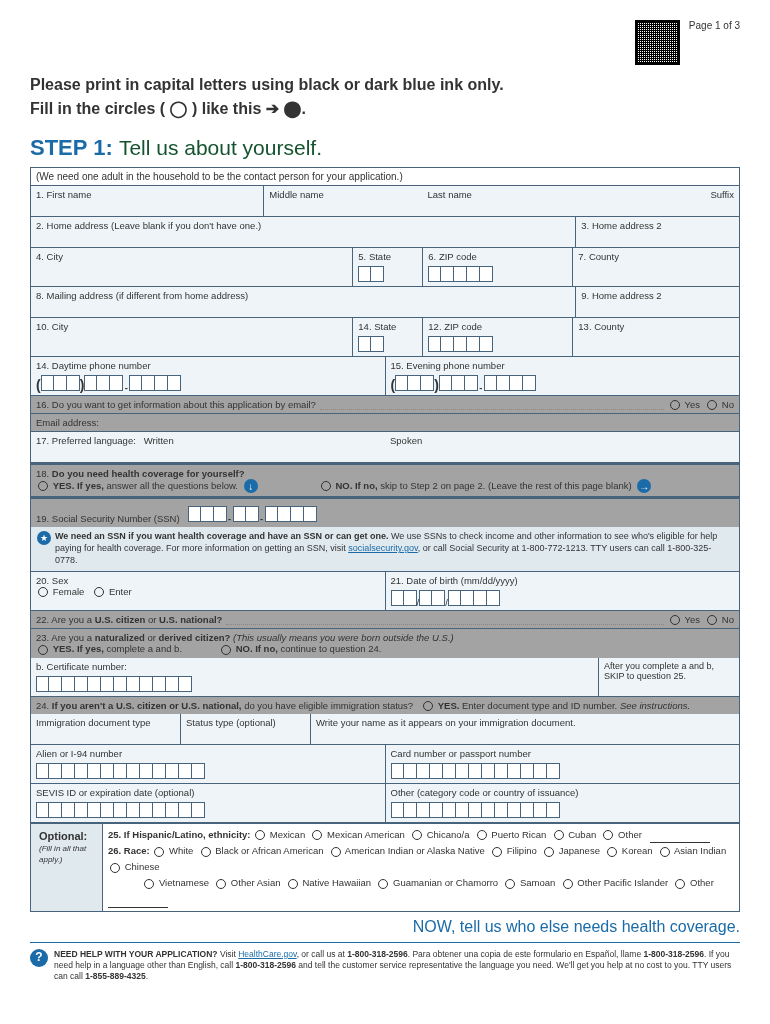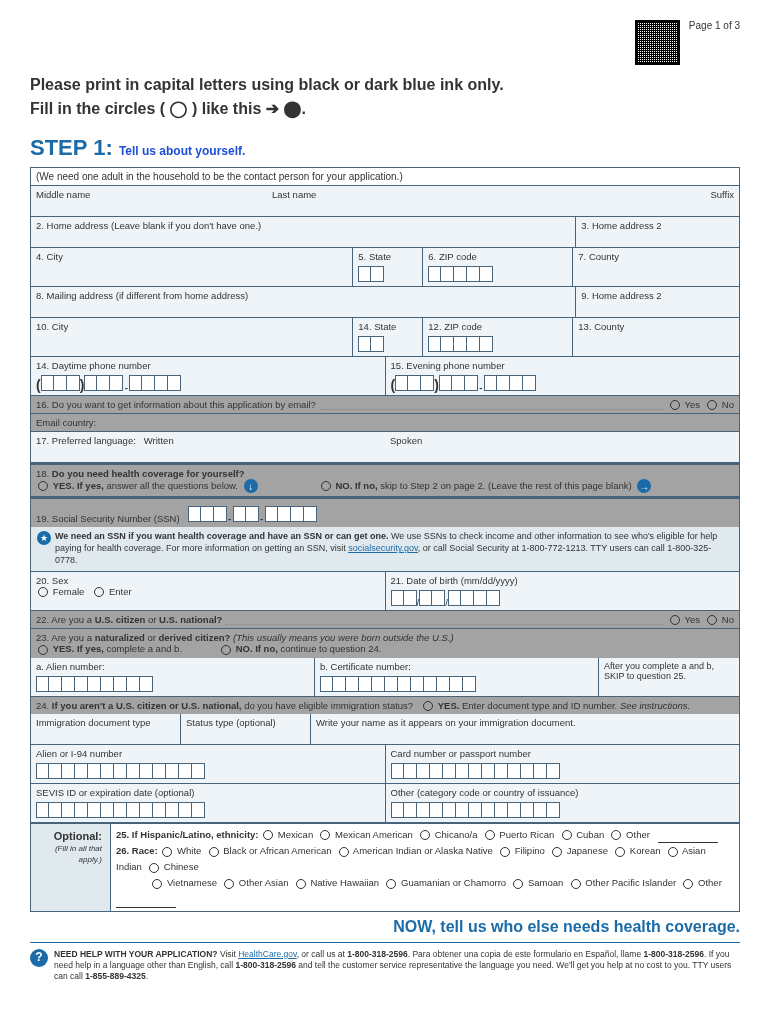--- a/index.html
+++ b/index.html
@@ -1,44 +1,44 @@
 <!DOCTYPE html>
 <html><head>
 <meta charset="utf-8">
 <style>
 *{box-sizing:border-box;margin:0;padding:0;font-family:Arial,Helvetica,sans-serif}
 body{background:#fff;width:770px;padding:20px 30px;font-size:10px;color:#333}
 .header-row{display:flex;justify-content:space-between;align-items:flex-start;margin-bottom:8px}
 .instruct{font-size:16px;font-weight:bold;line-height:1.5}
 .qr{width:45px;height:45px;background:repeating-linear-gradient(0deg,#000 0,#000 1px,transparent 1px,transparent 2px),repeating-linear-gradient(90deg,#000 0,#000 1px,transparent 1px,transparent 2px);border:2px solid #000}
 h1{color:#1a6ba8;font-size:22px;font-weight:bold;margin:14px 0 6px}
-h1 .light{color:#1d4ed8;font-weight:bold;font-size:12px}
+h1 .light{color:#14532d;font-weight:normal;font-size:21px}
 .form-box{border:1px solid #48647c}
 .row{display:flex;border-bottom:1px solid #48647c;background:#eef4f7}
 .row:last-child{border-bottom:none}
 .cell{border-right:1px solid #48647c;padding:3px 5px 2px;font-size:9.5px;position:relative;min-height:30px}
 .cell:last-child{border-right:none}
 .subtitle{background:#fff;padding:3px 5px;font-size:10px;border-bottom:1px solid #48647c}
 .f1{flex:1}.f2{flex:2}.f3{flex:3}.f4{flex:4}
 .tinybox{display:inline-block;width:13px;height:16px;border:1px solid #48647c;background:#fff;vertical-align:bottom;margin-top:2px}
 .tinybox+.tinybox{border-left:none}
 .boxgroup{display:inline-flex;margin-top:2px}
 .radio{display:inline-block;width:10px;height:10px;border:1px solid #333;border-radius:50%;vertical-align:middle;margin:0 2px}
 .arrow-circle{display:inline-flex;width:14px;height:14px;border-radius:50%;background:#1a6ba8;color:#fff;align-items:center;justify-content:center;font-size:10px;vertical-align:middle;margin:0 3px}
 .star-circle{display:inline-flex;width:14px;height:14px;border-radius:50%;background:#1a6ba8;color:#fff;align-items:center;justify-content:center;font-size:9px;vertical-align:middle;margin-right:4px}
 .info-box{background:#dfe9ee;padding:4px 6px;display:flex;align-items:flex-start;font-size:9px;line-height:1.3}
 .info-box .txt{flex:1}
 .plain-row{background:#a3a3a3;padding:3px 5px;font-size:9.5px;border-bottom:1px solid #48647c}
 .phone-paren{font-size:14px;font-weight:bold;vertical-align:bottom}
 .optional-sec{display:flex;border-top:2px solid #48647c}
-.optional-label{background:#dfe9ee;padding:6px 8px;border-right:1px solid #48647c;width:80px;text-align:right}
+.optional-label{background:#dfe9ee;padding:6px 8px;border-right:1px solid #48647c;width:72px;text-align:left}
 .optional-label b{font-size:11px}
 .optional-label i{font-size:8px;font-style:italic}
 .optional-content{flex:1;padding:3px 5px;font-size:9.5px;line-height:1.7}
-.footer-cta{text-align:right;color:#1a6ba8;font-size:16px;font-weight:bold;margin-top:6px}
+.footer-cta{text-align:right;color:#1a6ba8;font-size:16px;font-weight:normal;margin-top:6px}
 .footer-help{display:flex;align-items:flex-start;gap:6px;font-size:8.5px;line-height:1.3;margin-top:6px;border-top:1px solid #1a6ba8;padding-top:6px}
 .q-circle{display:inline-flex;width:18px;height:18px;border-radius:50%;background:#1a6ba8;color:#fff;align-items:center;justify-content:center;font-size:12px;font-weight:bold;flex-shrink:0}
 a{color:#1a6ba8;text-decoration:underline}
 .nb{border-bottom:none}
 .dash{display:inline-block;width:6px;text-align:center;font-weight:bold}
 .underline{display:inline-block;border-bottom:1px solid #333;min-width:60px;height:10px;vertical-align:bottom}
 </style>
 </head>
 <body>
 
@@ -51,20 +51,21 @@
  <div>Please print in capital letters using black or dark blue ink only.</div>
  <div>Fill in the circles ( ◯ ) like this ➔ ⬤.</div>
 </div>
 
 <h1><span>STEP 1:</span> <span class="light">Tell us about yourself.</span></h1>
 
 <div class="form-box">
 <div class="subtitle">(We need one adult in the household to be the contact person for your application.)</div>
 
 <div class="row">
+ <div class="cell f3"><span>1. First name</span></div>
  <div class="cell f2" style="border-right:none"><span>Middle name</span></div>
  <div class="cell f3" style="border-right:none"><span>Last name</span></div>
  <div class="cell f1" style="text-align:right"><span>Suffix</span></div>
 </div>
 
 <div class="row">
  <div class="cell" style="flex:7"><span>2. Home address (Leave blank if you don't have one.)</span></div>
  <div class="cell f2"><span>3. Home address 2</span></div>
 </div>
 
@@ -138,21 +139,21 @@
           <span class="tinybox"></span>
         </span>
  </div>
 </div>
 
 <div class="plain-row" style="display:flex">
  <span>16. Do you want to get information about this application by email?</span><span style="flex:1;border-bottom:1px dotted #888;margin:6px 4px 0"></span>
  <span><span class="radio"></span> <span>Yes</span></span>&nbsp;&nbsp;
  <span><span class="radio"></span> <span>No</span></span>
 </div>
-<div class="plain-row"><span>Email country:</span></div>
+<div class="plain-row"><span>Email address:</span></div>
 
 <div class="row">
  <div class="cell f1" style="border-right:none"><span>17. Preferred language:</span>&nbsp;&nbsp;&nbsp;<span>Written</span></div>
  <div class="cell f1"><span>Spoken</span></div>
 </div>
 
 <div class="plain-row" style="border-top:2px solid #48647c">
  <span>18.</span> <b>Do you need health coverage for yourself?</b><br>
  <span><span class="radio"></span> <b>YES. If yes,</b><span> answer all the questions below.</span></span> <span class="arrow-circle">↓</span>
  &nbsp;&nbsp;&nbsp;&nbsp;&nbsp;&nbsp;&nbsp;&nbsp;&nbsp;&nbsp;&nbsp;&nbsp;&nbsp;&nbsp;&nbsp;&nbsp;&nbsp;&nbsp;&nbsp;&nbsp;
@@ -208,32 +209,20 @@
  <span><span class="radio"></span> <span>No</span></span>
 </div>
 
 <div class="plain-row" style="border-bottom:none">
  <span>23. Are you a </span><b>naturalized</b><span> or </span><b>derived citizen?</b><i> (This usually means you were born outside the U.S.)</i><br>
  <span><span class="radio"></span> <b>YES. If yes,</b><span> complete a and b.</span></span>
  &nbsp;&nbsp;&nbsp;&nbsp;&nbsp;&nbsp;&nbsp;&nbsp;&nbsp;&nbsp;&nbsp;&nbsp;
  <span><span class="radio"></span> <b>NO. If no,</b><span> continue to question 24.</span></span>
 </div>
 <div class="row">
- <div class="cell f2"><span>a. Alien number:</span><br>
-  <span class="boxgroup">
-          <span class="tinybox"></span>
-          <span class="tinybox"></span>
-          <span class="tinybox"></span>
-          <span class="tinybox"></span>
-          <span class="tinybox"></span>
-          <span class="tinybox"></span>
-          <span class="tinybox"></span>
-          <span class="tinybox"></span>
-          <span class="tinybox"></span>
-        </span></div>
  <div class="cell f2"><span>b. Certificate number:</span><br>
   <span class="boxgroup">
           <span class="tinybox"></span>
           <span class="tinybox"></span>
           <span class="tinybox"></span>
           <span class="tinybox"></span>
           <span class="tinybox"></span>
           <span class="tinybox"></span>
           <span class="tinybox"></span>
           <span class="tinybox"></span>

